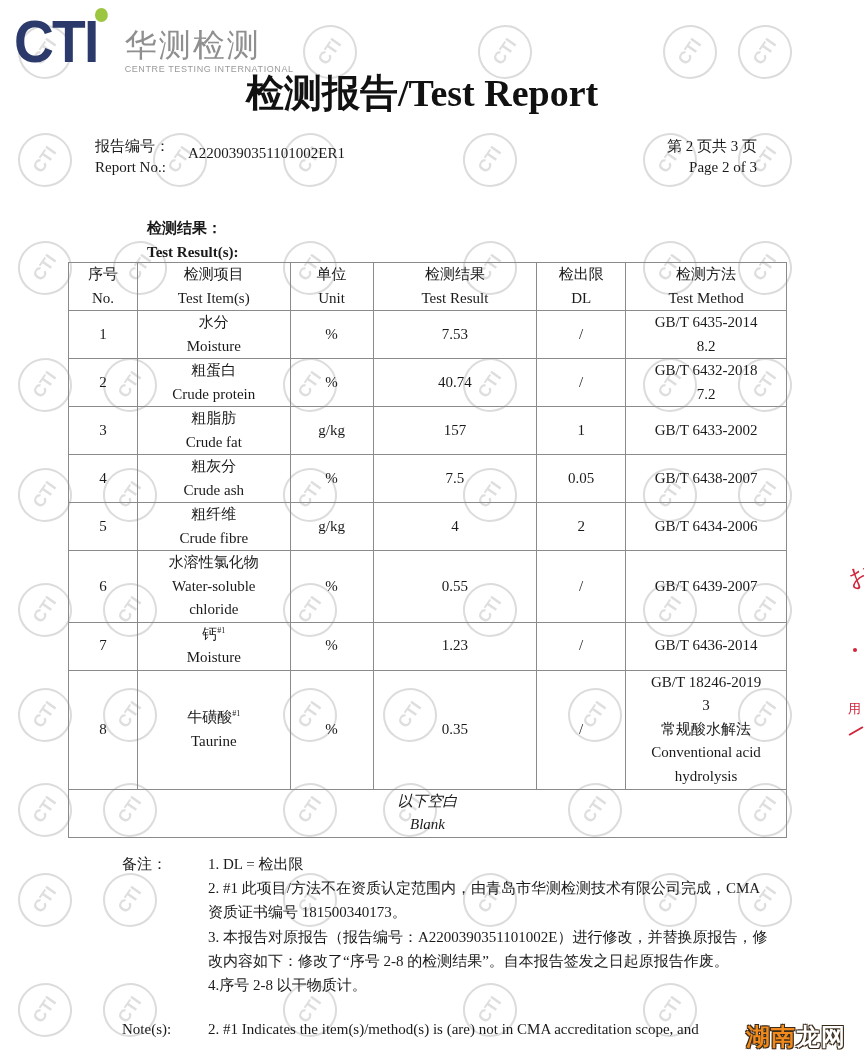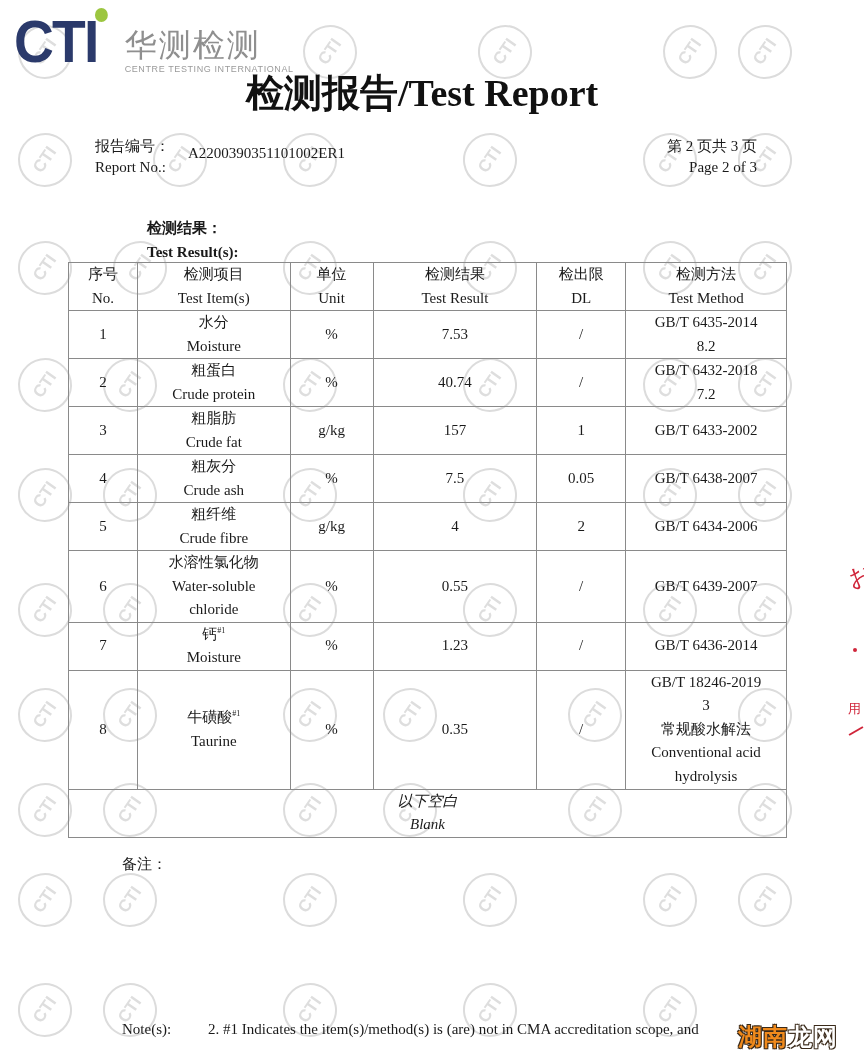--- a/index.html
+++ b/index.html
@@ -41,21 +41,21 @@
   .notes-body { margin-left: 86px; width: 560px; }
   .notes-en { position: absolute; left: 122px; top: 1017px; z-index: 2; font-size: 15px; line-height: 24.2px; }
 
   .seal { position: absolute; left: 848px; top: 560px; width: 40px; height: 180px; z-index: 2;
           color: #d0253a; font-family: "DejaVu Sans", sans-serif; }
   .seal-top { position: absolute; left: 0; top: 0; font-size: 24px; transform: rotate(-20deg); }
   .seal-dot { position: absolute; left: 5px; top: 88px; width: 4px; height: 4px; background: #d0253a; border-radius: 50%; }
   .seal-char { position: absolute; left: 0; top: 140px; font-size: 13px; }
   .seal-line { position: absolute; left: 0; top: 170px; width: 16px; height: 2px; background: #d0253a; transform: rotate(-30deg); }
 
-  .site-badge { position: absolute; right: 26px; top: 1021px; z-index: 3; font-family: "DejaVu Sans", sans-serif;
+  .site-badge { position: absolute; right: 18px; top: 1021px; z-index: 3; font-family: "DejaVu Sans", sans-serif;
                 font-weight: bold; font-size: 24px; letter-spacing: 1px;
                 text-shadow: -1px -1px 0 #3a2a1a, 1px -1px 0 #3a2a1a, -1px 1px 0 #3a2a1a, 1px 1px 0 #3a2a1a; }
   .site-badge .b1 { color: #f08a1c; }
   .site-badge .b2 { color: #ffffff; }
 </style>
 </head>
 <body>
 
 <div class="watermark-layer" id="wm-layer">
     <div class="wm" style="left: 18px; top: 25px;">CTI</div>
@@ -294,20 +294,26 @@
       <td colspan="6" style="height:46px;font-style:italic;">
         <div>以下空白</div>
           <div>Blank</div>
       </td>
     </tr>
   </tfoot>
 </table>
 
 <div class="notes">
   <div class="notes-label">备注：</div>
+  <div class="notes-body">
+    <div>1. DL = 检出限</div>
+    <div>2. #1 此项目/方法不在资质认定范围内，由青岛市华测检测技术有限公司完成，CMA 资质证书编号 181500340173。</div>
+    <div>3. 本报告对原报告（报告编号：A2200390351101002E）进行修改，并替换原报告，修改内容如下：修改了“序号 2-8 的检测结果”。自本报告签发之日起原报告作废。</div>
+    <div>4.序号 2-8 以干物质计。</div>
+  </div>
 </div>
 
 <div class="notes-en">
   <div class="notes-label">Note(s):</div>
   <div class="notes-body">
     <div style="white-space:nowrap;">2. #1 Indicates the item(s)/method(s) is (are) not in CMA accreditation scope, and</div>
   </div>
 </div>
 
 <div class="seal">

